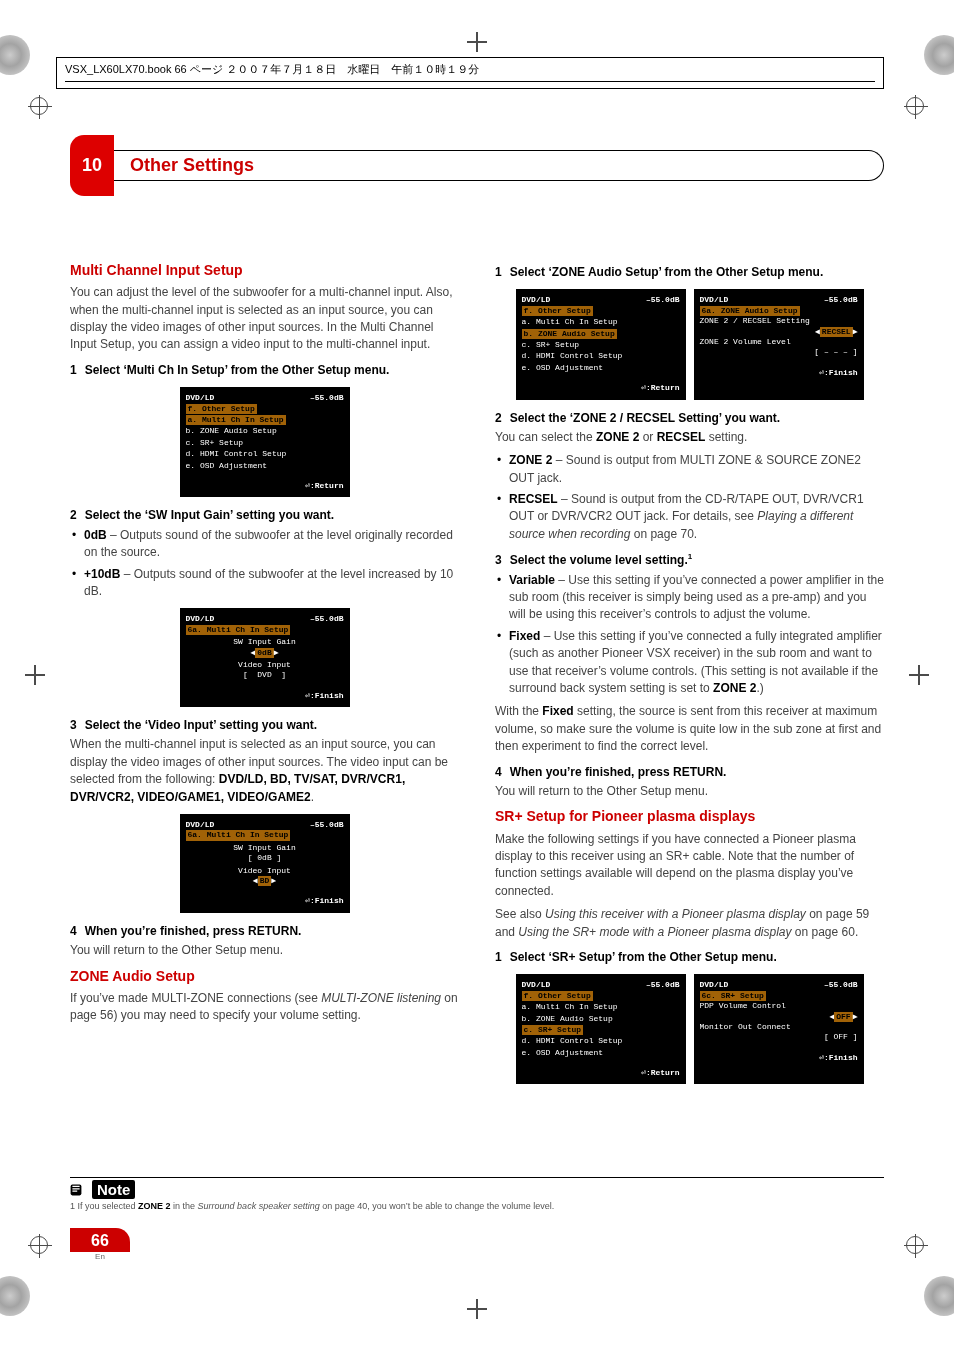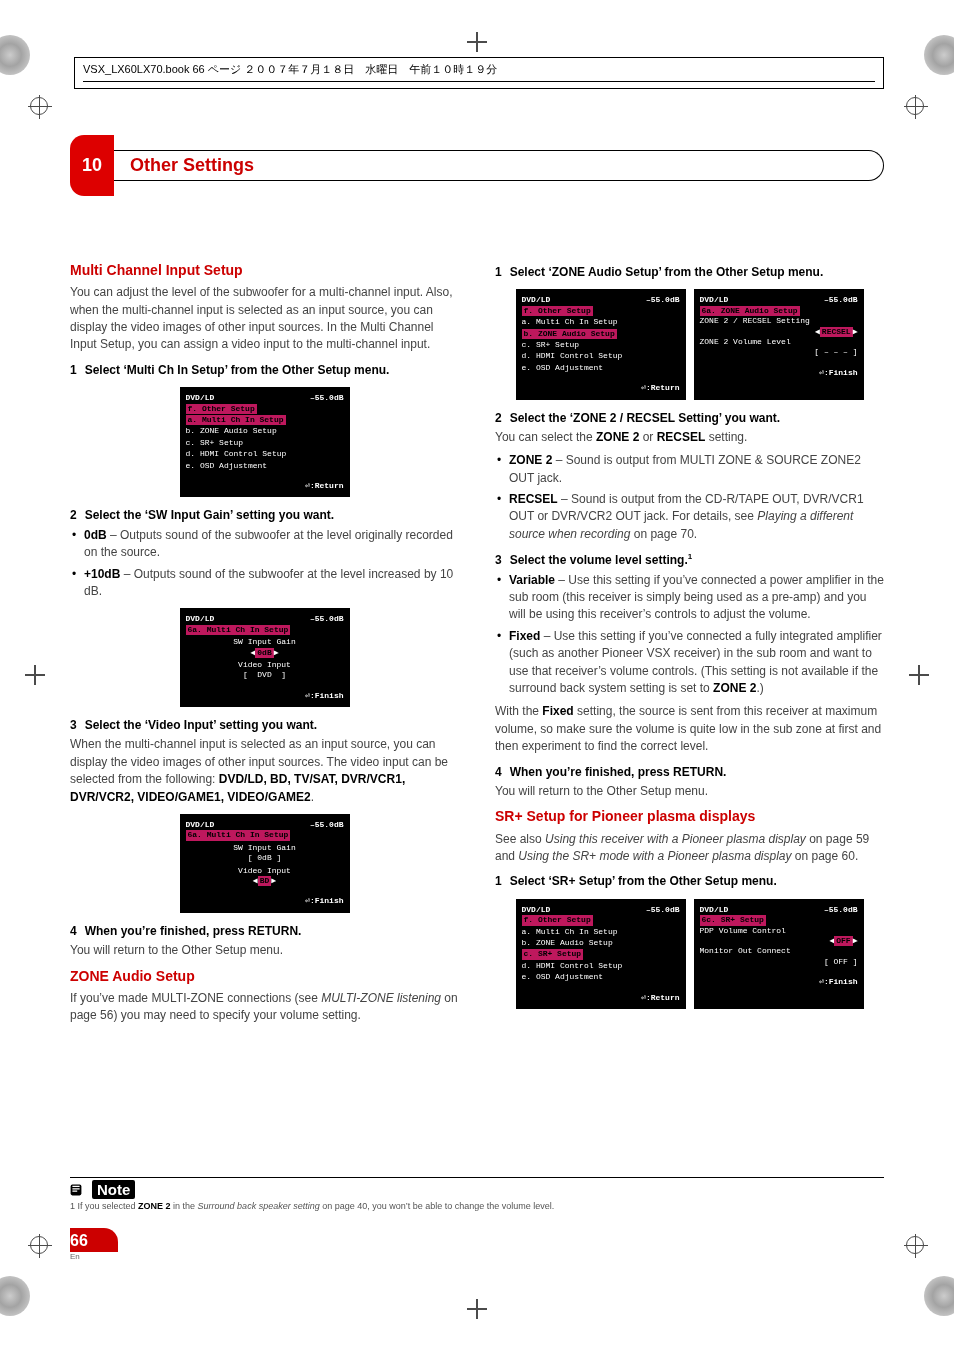--- a/index.html
+++ b/index.html
@@ -48,21 +48,21 @@
   .reg-small::after  { top:8px; left:-3px; height:1px; width:24px; }
   .reg-small.lt { top: 97px; left: 30px; }
   .reg-small.rt { top: 97px; right: 30px; }
   .reg-small.lb { bottom: 97px; left: 30px; }
   .reg-small.rb { bottom: 97px; right: 30px; }
 
   
   .book-header {
     position: absolute;
     top: 57px;
-    left: 74px;
+    left: 56px;
     right: 70px;
     border: 1px solid #000;
     padding: 4px 8px 6px 8px;
     font-size: 11px;
   }
   .book-header .line {
     border-top: 1px solid #000;
     margin-top: 4px;
   }
 
@@ -139,21 +139,21 @@
     width: 170px;
     background: #000;
     color: #fff;
     font-family: "Courier New", monospace;
     font-size: 8px;
     padding: 6px;
     line-height: 1.3;
   }
   .osd .hdr { display: flex; justify-content: space-between; font-weight: bold; align-items: flex-end; }
   .osd .inv {
-    background: #be185d; color: #000; display: inline-block; padding: 0 2px; font-weight: bold;
+    background: #a16207; color: #000; display: inline-block; padding: 0 2px; font-weight: bold;
   }
   .osd .menu div { margin: 1px 0; }
   .osd .foot { text-align: right; margin-top: 10px; font-weight: bold; }
   .osd .row { display: flex; justify-content: space-between; align-items: center; margin: 2px 0; flex-direction: column; }
   .osd .arrow { font-size: 8px; }
 
   
   .footnote-wrap {
     position: absolute;
     bottom: 60px;
@@ -179,21 +179,22 @@
   .footnote {
     font-size: 9px;
     color: #555;
   }
 
   
   .pagenum {
     position: absolute;
     bottom: 10px;
     left: 0;
-    width: 48px;
+    width: 60px;
+    text-align: center;
   }
   .pagenum .bg {
     background: #c00;
     color: #fff;
     font-weight: bold;
     font-size: 16px;
     border-radius: 0 14px 0 0;
     padding: 4px 0 2px 0;
   }
   .pagenum .lang {
@@ -383,20 +384,21 @@
       <p>
         <span>With the </span><b>Fixed</b><span> setting, the source is sent from this receiver at maximum volume, so make sure the volume is quite low in the sub zone at first and then experiment to find the correct level.</span>
       </p>
 
       <p class="step">
         <span class="num">4</span><span>When you’re finished, press RETURN.</span>
       </p>
       <p>You will return to the Other Setup menu.</p>
 
       <h2 class="section">SR+ Setup for Pioneer plasma displays</h2>
+      <p>Make the following settings if you have connected a Pioneer plasma display to this receiver using an SR+ cable. Note that the number of function settings available will depend on the plasma display you’ve connected.</p>
       <p>
         <span>See also </span><i class="em">Using this receiver with a Pioneer plasma display</i><span> on page 59 and </span><i class="em">Using the SR+ mode with a Pioneer plasma display</i><span> on page 60.</span>
       </p>
 
       <p class="step">
         <span class="num">1</span><span>Select ‘SR+ Setup’ from the Other Setup menu.</span>
       </p>
 
       <div class="osd-row">
         <div class="osd">

